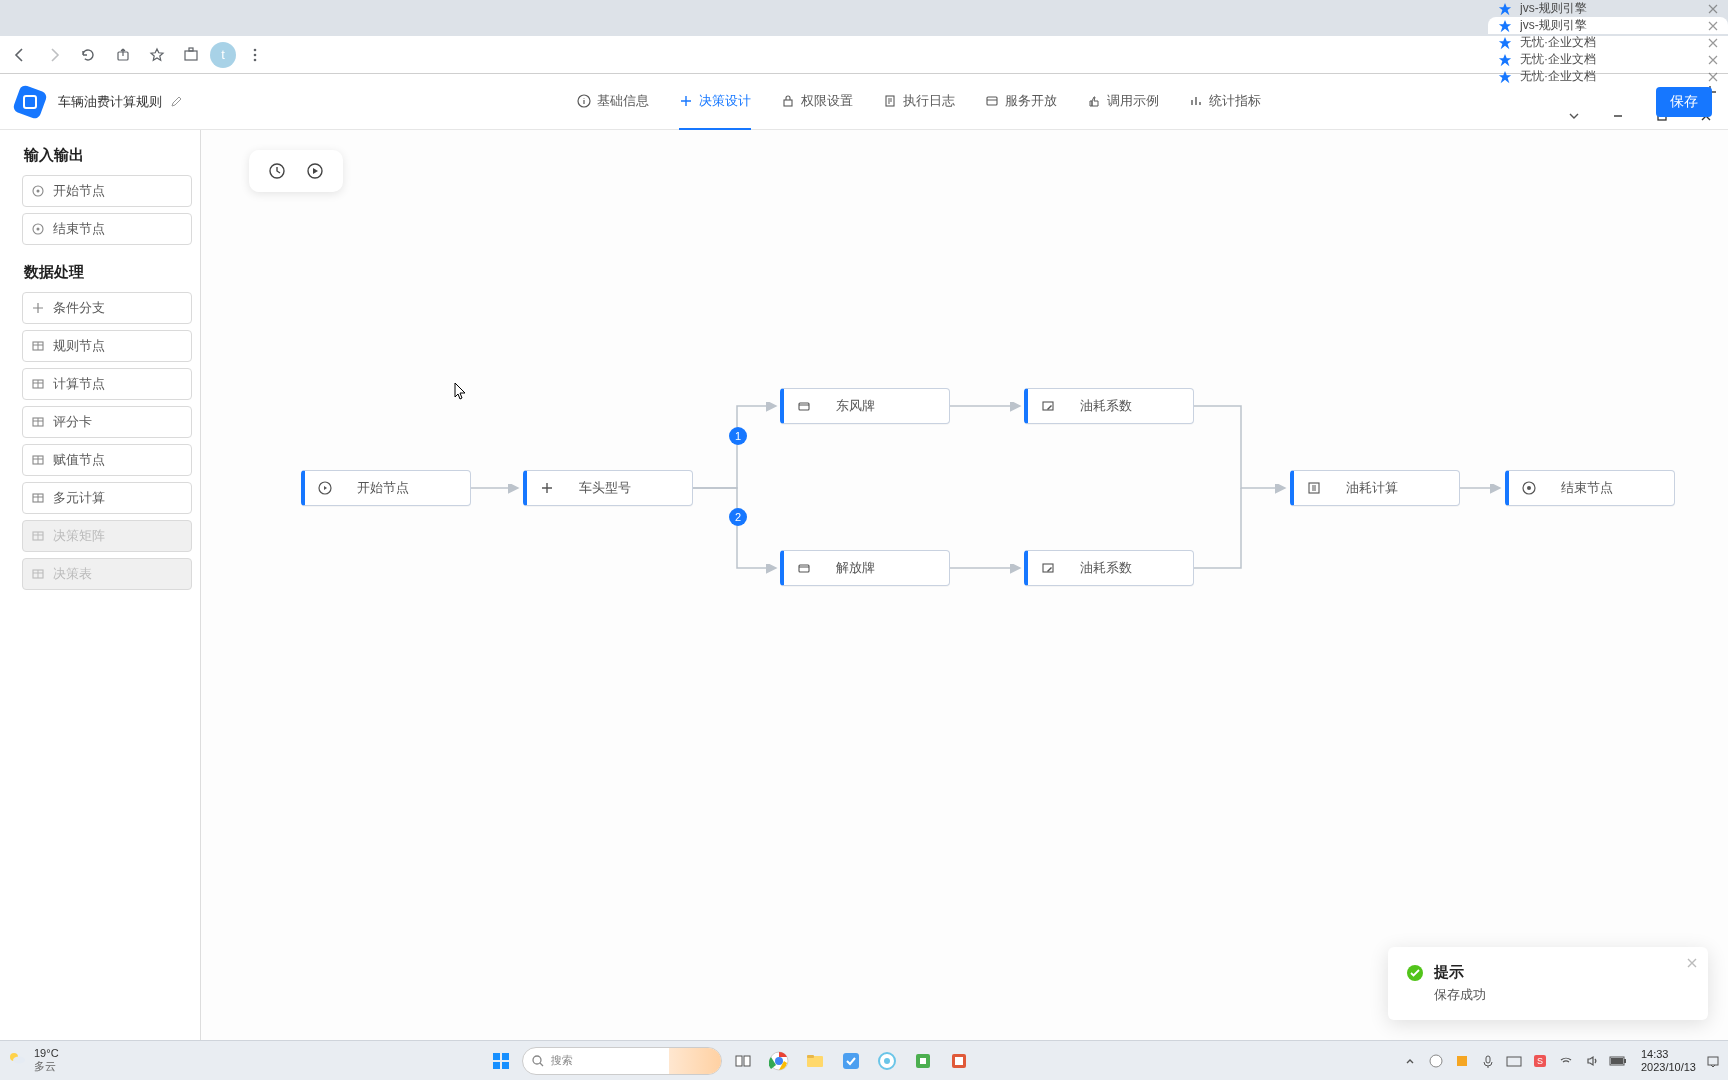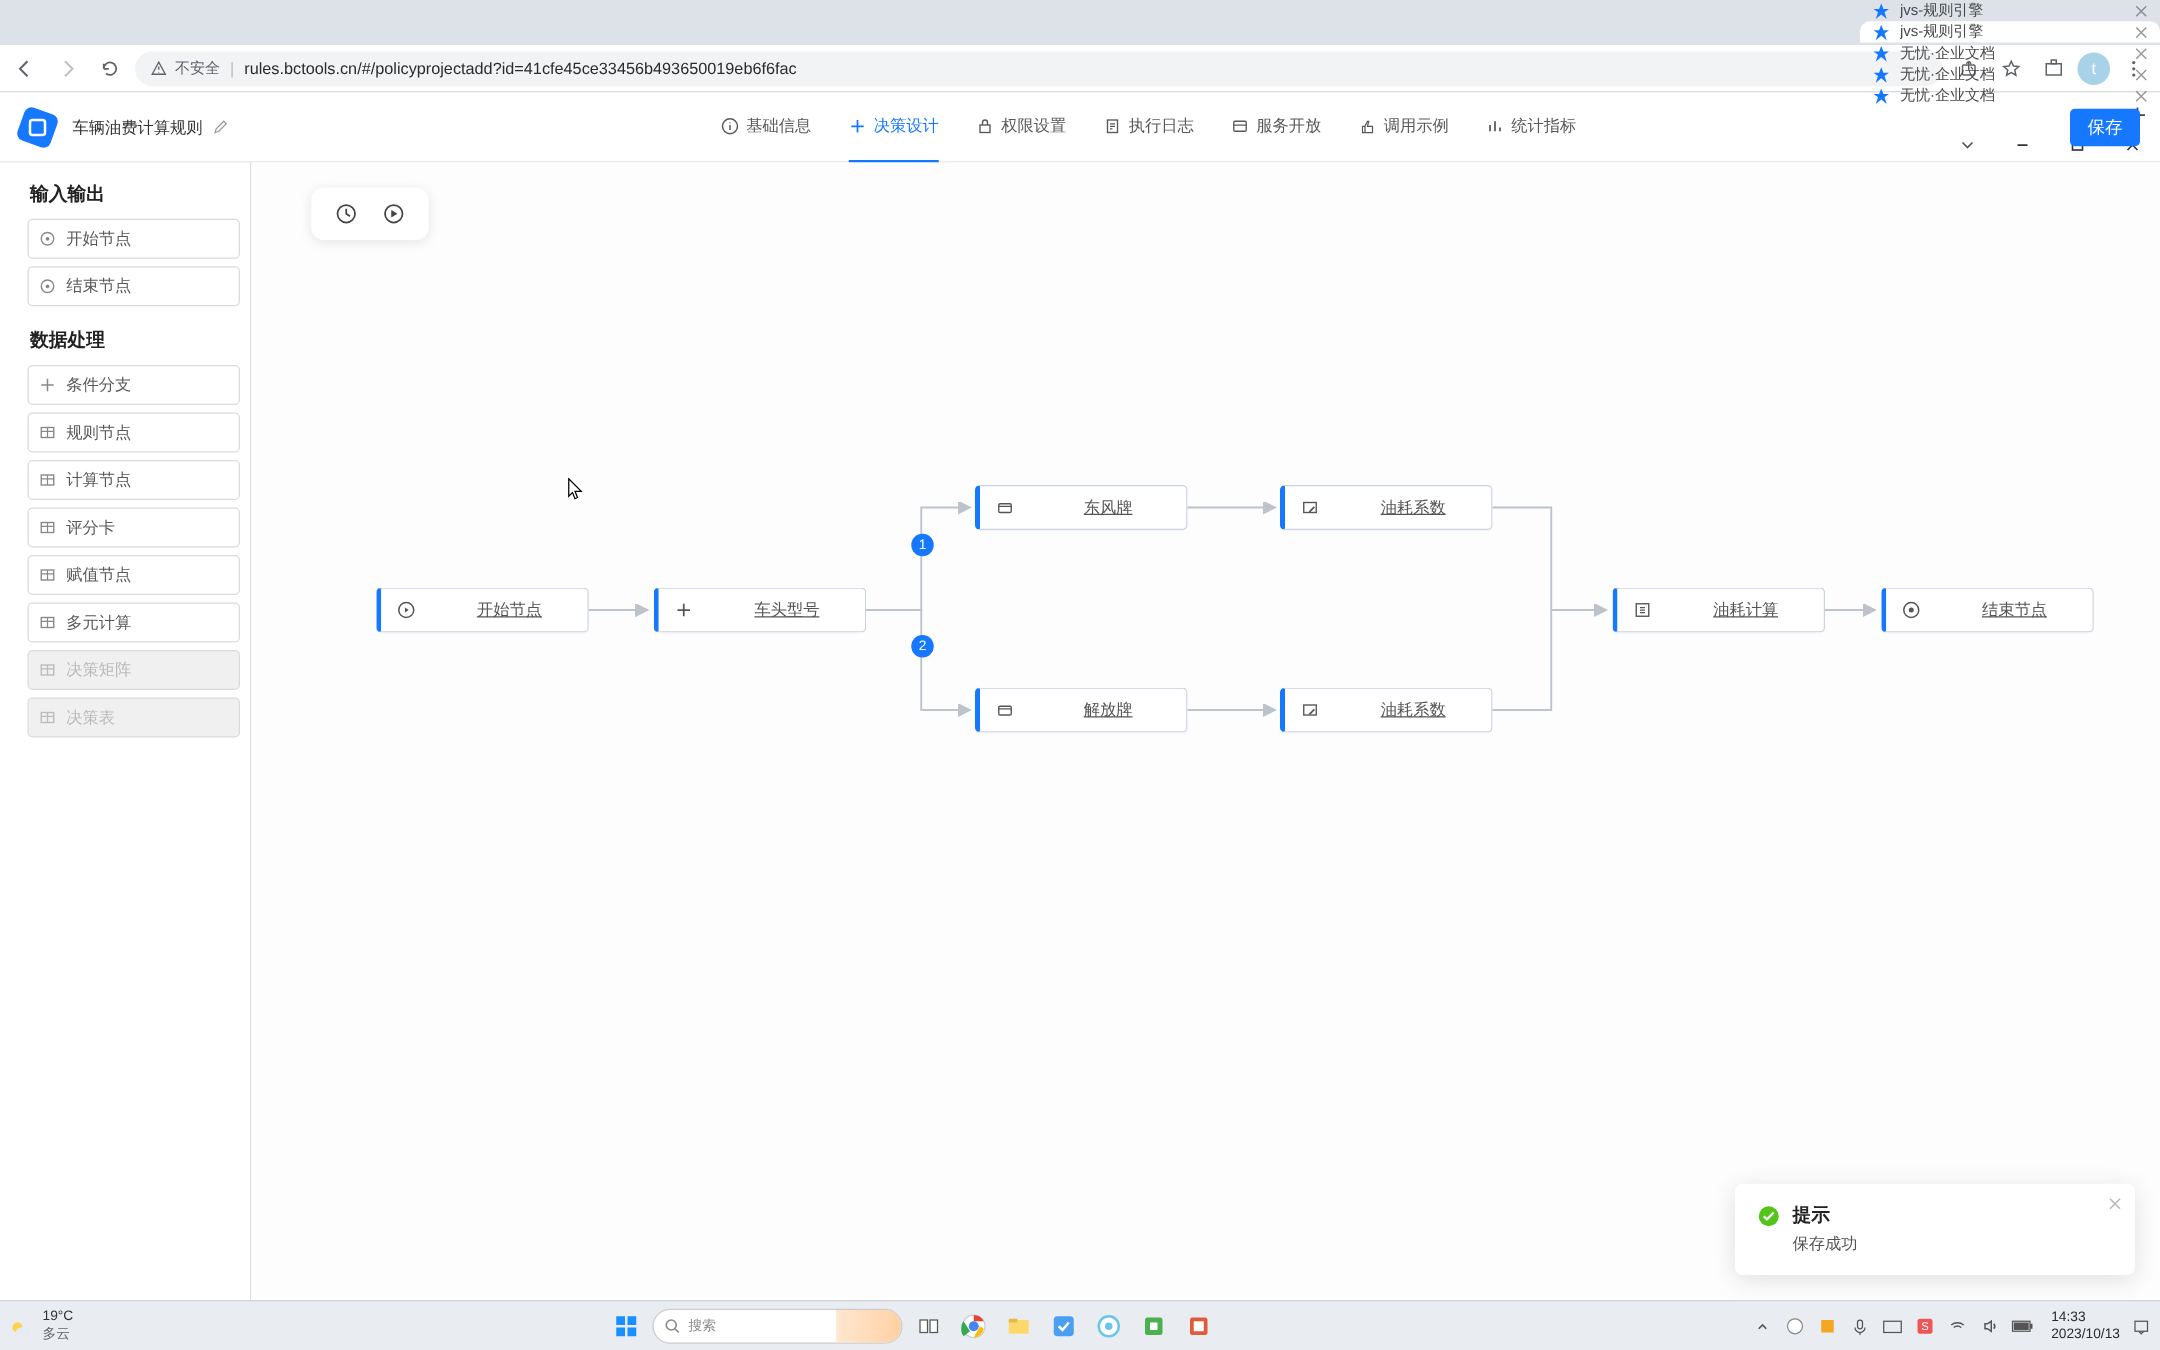--- a/index.html
+++ b/index.html
@@ -43,40 +43,40 @@
 .side-item.disabled { background:#f0f0f0; color:#bbb; cursor:default; }
 .side-item .sicon { width:14px; height:14px; display:flex; align-items:center; justify-content:center; }
 
 
 .canvas { flex:1; position:relative; background:#fdfdfd; }
 .toolbar { position:absolute; left:48px; top:20px; height:42px; background:#fff; border-radius:10px; box-shadow:0 2px 10px rgba(0,0,0,.1); display:flex; align-items:center; gap:10px; padding:0 14px; }
 .toolbar .tb { width:28px; height:28px; display:flex; align-items:center; justify-content:center; cursor:pointer; color:#444; }
 
 .node { position:absolute; height:36px; background:#fff; border:1px solid #c9d2e0; border-left:4px solid #1677ff; border-radius:4px; display:flex; align-items:center; padding:0 12px; font-size:13px; color:#555; box-shadow:0 1px 0 rgba(0,0,0,.03); cursor:pointer; }
 .node .nicon { width:16px; height:16px; margin-right:24px; display:flex; align-items:center; justify-content:center; color:#555; }
-.node .nlabel { flex:1; text-align:center;text-decoration:underline; }
+.node .nlabel { flex:1; text-align:left; }
 
 .edge { position:absolute; stroke:#bcc3cb; stroke-width:1.5; fill:none; }
 .arrowhead { fill:#bcc3cb; }
 
 .badge { position:absolute; width:18px; height:18px; border-radius:50%; background:#1677ff; color:#fff; font-size:11px; display:flex; align-items:center; justify-content:center; }
 
 
 .cursor { position:absolute; left:454px; top:382px; width:14px; height:18px; pointer-events:none; }
 
 
 .toast { position:absolute; right:20px; bottom:60px; width:320px; background:#fff; border-radius:6px; box-shadow:0 4px 20px rgba(0,0,0,.12); padding:16px 18px; }
 .toast-hd { display:flex; align-items:center; gap:10px; }
 .toast-title { font-size:15px; font-weight:700; color:#222; }
 .toast-msg { font-size:13px; color:#555; margin-left:28px; margin-top:4px; }
 .toast-x { position:absolute; right:10px; top:10px; cursor:pointer; color:#bbb; }
 
 
 .taskbar { position:absolute; left:0; right:0; bottom:0; height:40px; background:#e9edf2; border-top:1px solid #cfd4db; display:flex; align-items:center; padding:0 6px; font-size:11px; }
-.weather { display:flex; align-items:flex-end; gap:6px; }
+.weather { display:flex; align-items:flex-start; gap:6px; }
 .taskcenter { flex:1; display:flex; justify-content:center; align-items:center; gap:6px; }
 .tasksearch { width:200px; height:28px; background:#fff; border:1px solid #ccc; border-radius:14px; display:flex; align-items:center; gap:6px; padding:0 8px; color:#888; position:relative; overflow:hidden; }
 .tasksearch .hot { position:absolute; right:0; width:52px; height:28px; background:linear-gradient(90deg,#ffe7d0,#ffd1a3); }
 .taskicon { width:30px; height:30px; display:flex; align-items:center; justify-content:center; cursor:pointer; }
 .tray { display:flex; align-items:center; gap:8px; color:#555; }
 .tray .ticon { width:18px; height:18px; display:flex; align-items:center; justify-content:center; cursor:pointer; }
 .clock { text-align:left; line-height:1.1; margin-left:6px; color:#2b2b2b; font-size:11px; }
 svg { display:block; }
 </style>
 </head>
@@ -186,31 +186,20 @@
   <div class="navbtn" style="opacity:.4">
       <svg width="16" height="16" viewBox="0 0 16 16">
         <path d="M6 2l6 6-6 6" stroke="#5f6368" fill="none" stroke-width="1.6"></path>
       </svg>
     </div>
   <div class="navbtn">
       <svg width="16" height="16" viewBox="0 0 16 16">
         <path d="M3 8a5 5 0 1 1 1.8 3.8M3 8V4m0 4h4" stroke="#5f6368" fill="none" stroke-width="1.4"></path>
       </svg>
     </div>
-  <div class="addrbox">
-    <span class="warn">
-      <svg width="14" height="14" viewBox="0 0 16 16">
-          <path d="M8 2l6 11H2z" stroke="#5f6368" fill="none" stroke-width="1.2"></path>
-          <path d="M8 6v3M8 11v.5" stroke="#5f6368" stroke-width="1.2"></path>
-        </svg>
-      <span>不安全</span>
-    </span>
-    <span style="color:#bbb">|</span>
-    <span>rules.bctools.cn/#/policyprojectadd?id=41cfe45ce33456b493650019eb6f6fac</span>
-  </div>
   <div class="addricons">
     <div class="navbtn">
         <svg width="16" height="16" viewBox="0 0 16 16">
           <rect x="3" y="5" width="10" height="8" rx="1" stroke="#5f6368" fill="none" stroke-width="1.2"></rect>
           <path d="M8 9V2m0 0l-2 2m2-2l2 2" stroke="#5f6368" fill="none" stroke-width="1.2"></path>
         </svg>
       </div>
     <div class="navbtn">
         <svg width="16" height="16" viewBox="0 0 16 16">
           <path d="M8 2l1.8 3.8 4.2.4-3.2 2.8.9 4.2L8 11l-3.7 2.2.9-4.2L2 6.2l4.2-.4z" stroke="#5f6368" fill="none" stroke-width="1.2"></path>

